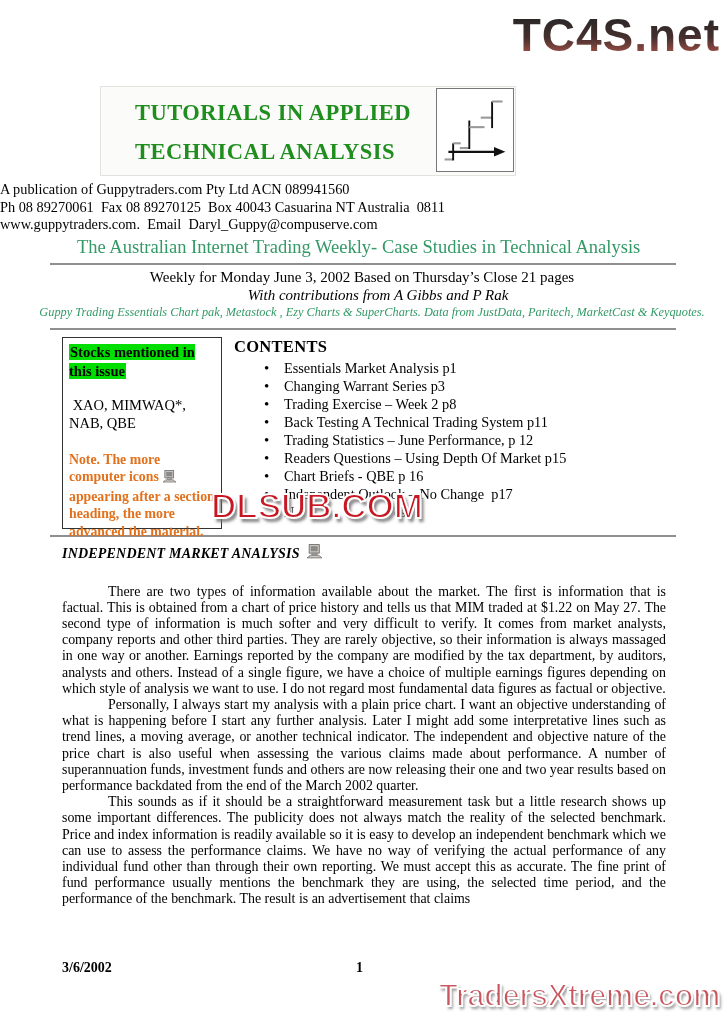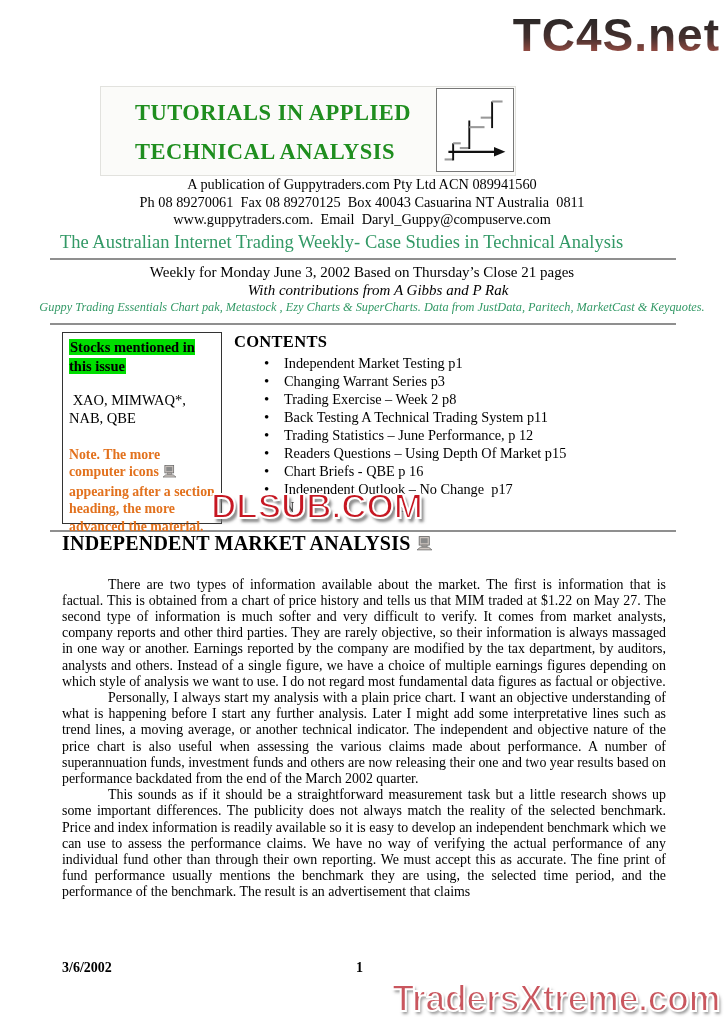--- a/index.html
+++ b/index.html
@@ -14,24 +14,24 @@
         -webkit-background-clip:text;background-clip:text;color:transparent;}
 
   
   .masthead{margin:86px 0 0 100px;width:392px;display:flex;
             background:#fbfbf9;border:1px solid #e2e2de;padding-left:22px;}
   .mast-title{flex:1;padding:6px 0 4px 12px;color:#1f8e1f;font-weight:bold;
               font-size:22.5px;line-height:39px;letter-spacing:0.5px;}
   .chart-box{width:76px;height:82px;border:1px solid #777;background:#fff;margin:1px;}
   .chart-box svg{display:block;}
 
-  .pubinfo{text-align:center;font-size:14.3px;line-height:17.5px;}
+  .pubinfo{margin-top:5px;font-size:14.3px;line-height:17.5px;}
   .pubinfo div{white-space:pre-wrap;}
 
-  .subtitle{margin:1px 48px 0 60px;color:#339966;font-size:18.5px;line-height:24px;}
+  .subtitle{margin:1px 48px 0 77px;color:#339966;font-size:18.5px;line-height:24px;}
 
   hr.rule{border:none;border-top:2px solid #8f8f8f;margin:4px 48px 0 50px;}
 
   .issue{padding:3px 0 4px 0;text-align:center;}
   .weekly{font-size:15px;line-height:18px;white-space:pre-wrap;}
   .contrib{font-size:15px;line-height:18px;font-style:italic;padding-left:32px;}
   .sources{font-size:12.3px;line-height:16px;font-style:italic;color:#339966;margin-left:20px;}
 
   
   .content-row{display:flex;margin:7px 56px 0 62px;position:relative;}
@@ -51,32 +51,32 @@
 
   
   .dlsub{position:absolute;left:211px;top:486px;z-index:5;
          font-family:"Liberation Sans","DejaVu Sans",sans-serif;font-weight:900;
          font-size:35px;letter-spacing:0px;color:#c61722;
          -webkit-text-stroke:2px #ffffff;
          text-shadow:3px 4px 3px rgba(115,115,115,0.85);}
 
   hr.rule-article{margin-top:6px;}
 
-  .article-head{margin:0 56px 0 62px;font-weight:bold;font-size:20px;letter-spacing:0.2px;}
+  .article-head{margin:7px 56px 0 62px;font-weight:bold;font-size:14px;letter-spacing:0.2px;font-style:italic;}
   .article-head .computer-icon{margin-left:6px;vertical-align:-1px;}
 
   .body-text{margin:21px 58px 0 62px;font-size:13.9px;line-height:16.2px;text-align:justify;}
   .body-text p{margin:0;text-indent:46px;}
 
   .footer-date{position:absolute;left:62px;top:960px;font-weight:bold;font-size:14px;}
   .footer-page{position:absolute;left:356px;top:960px;font-weight:bold;font-size:14px;}
 
   .txtreme{position:absolute;right:4px;top:978px;
            font-family:"Liberation Sans","DejaVu Sans",sans-serif;font-weight:900;
-           font-size:36px;letter-spacing:-0.5px;color:#c9565e;
+           font-size:31px;letter-spacing:-0.5px;color:#c9565e;
            -webkit-text-stroke:2px #ffffff;
            text-shadow:2px 3px 3px rgba(140,140,140,0.9);}
 </style>
 </head>
 <body>
 
 <div class="page">
 
   <div class="tc4s">TC4S.net</div>
 
@@ -130,21 +130,21 @@
               <rect x="4.5" y="2" width="6.5" height="4.8" fill="#8a8a8a"></rect>
               <rect x="5.5" y="8.5" width="5" height="1.6" fill="#b9b1ac" stroke="#666" stroke-width="0.5"></rect>
               <path d="M1 13 L4 10.6 H12 L15 13 Z" fill="#cfc7c2" stroke="#666" stroke-width="0.7"></path>
             </svg></span><span> appearing after a section heading, the more advanced the material.</span>
       </div>
     </div>
 
     <div class="contents">
       <div class="contents-head">CONTENTS</div>
       <ul>
-          <li>Independent Market Testing p1</li>
+          <li>Essentials Market Analysis p1</li>
           <li>Changing Warrant Series p3</li>
           <li>Trading Exercise – Week 2 p8</li>
           <li>Back Testing A Technical Trading System p11</li>
           <li>Trading Statistics – June Performance, p 12</li>
           <li>Readers Questions – Using Depth Of Market p15</li>
           <li>Chart Briefs - QBE p 16</li>
           <li>Independent Outlook – No Change  p17</li>
         </ul>
       <div class="obscured-line">
         <span>N</span>

